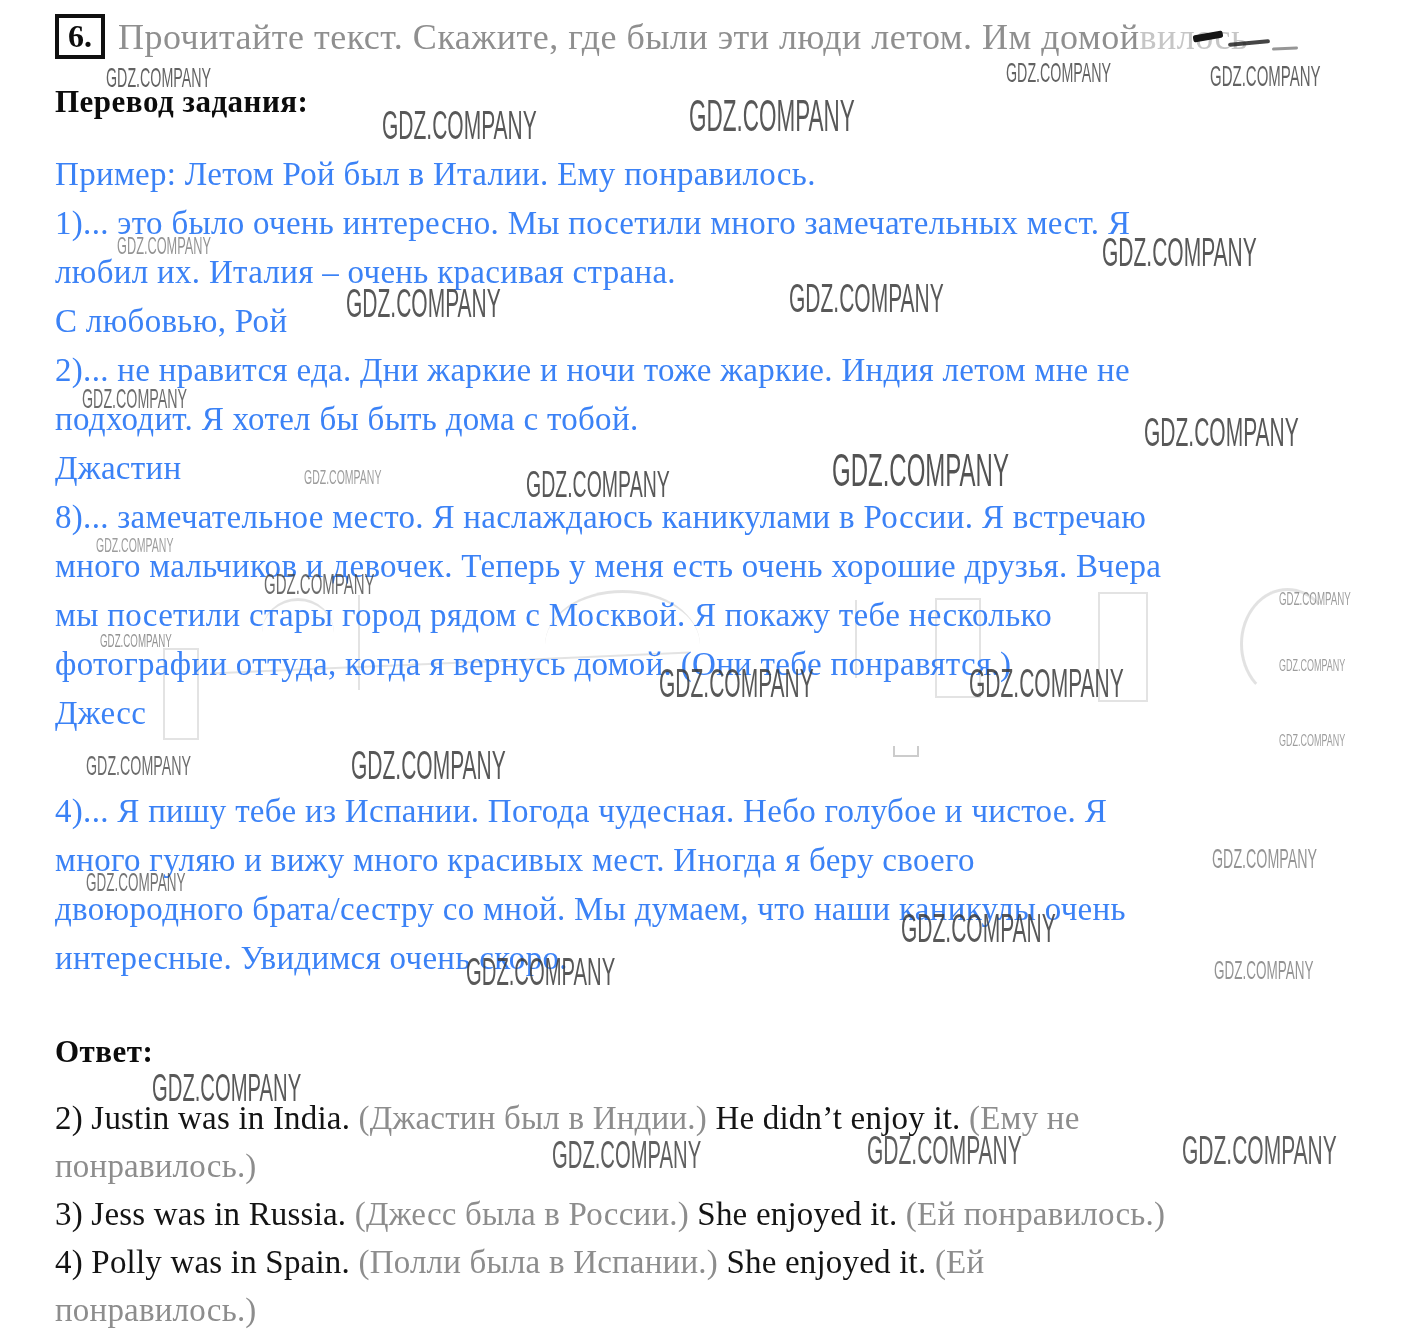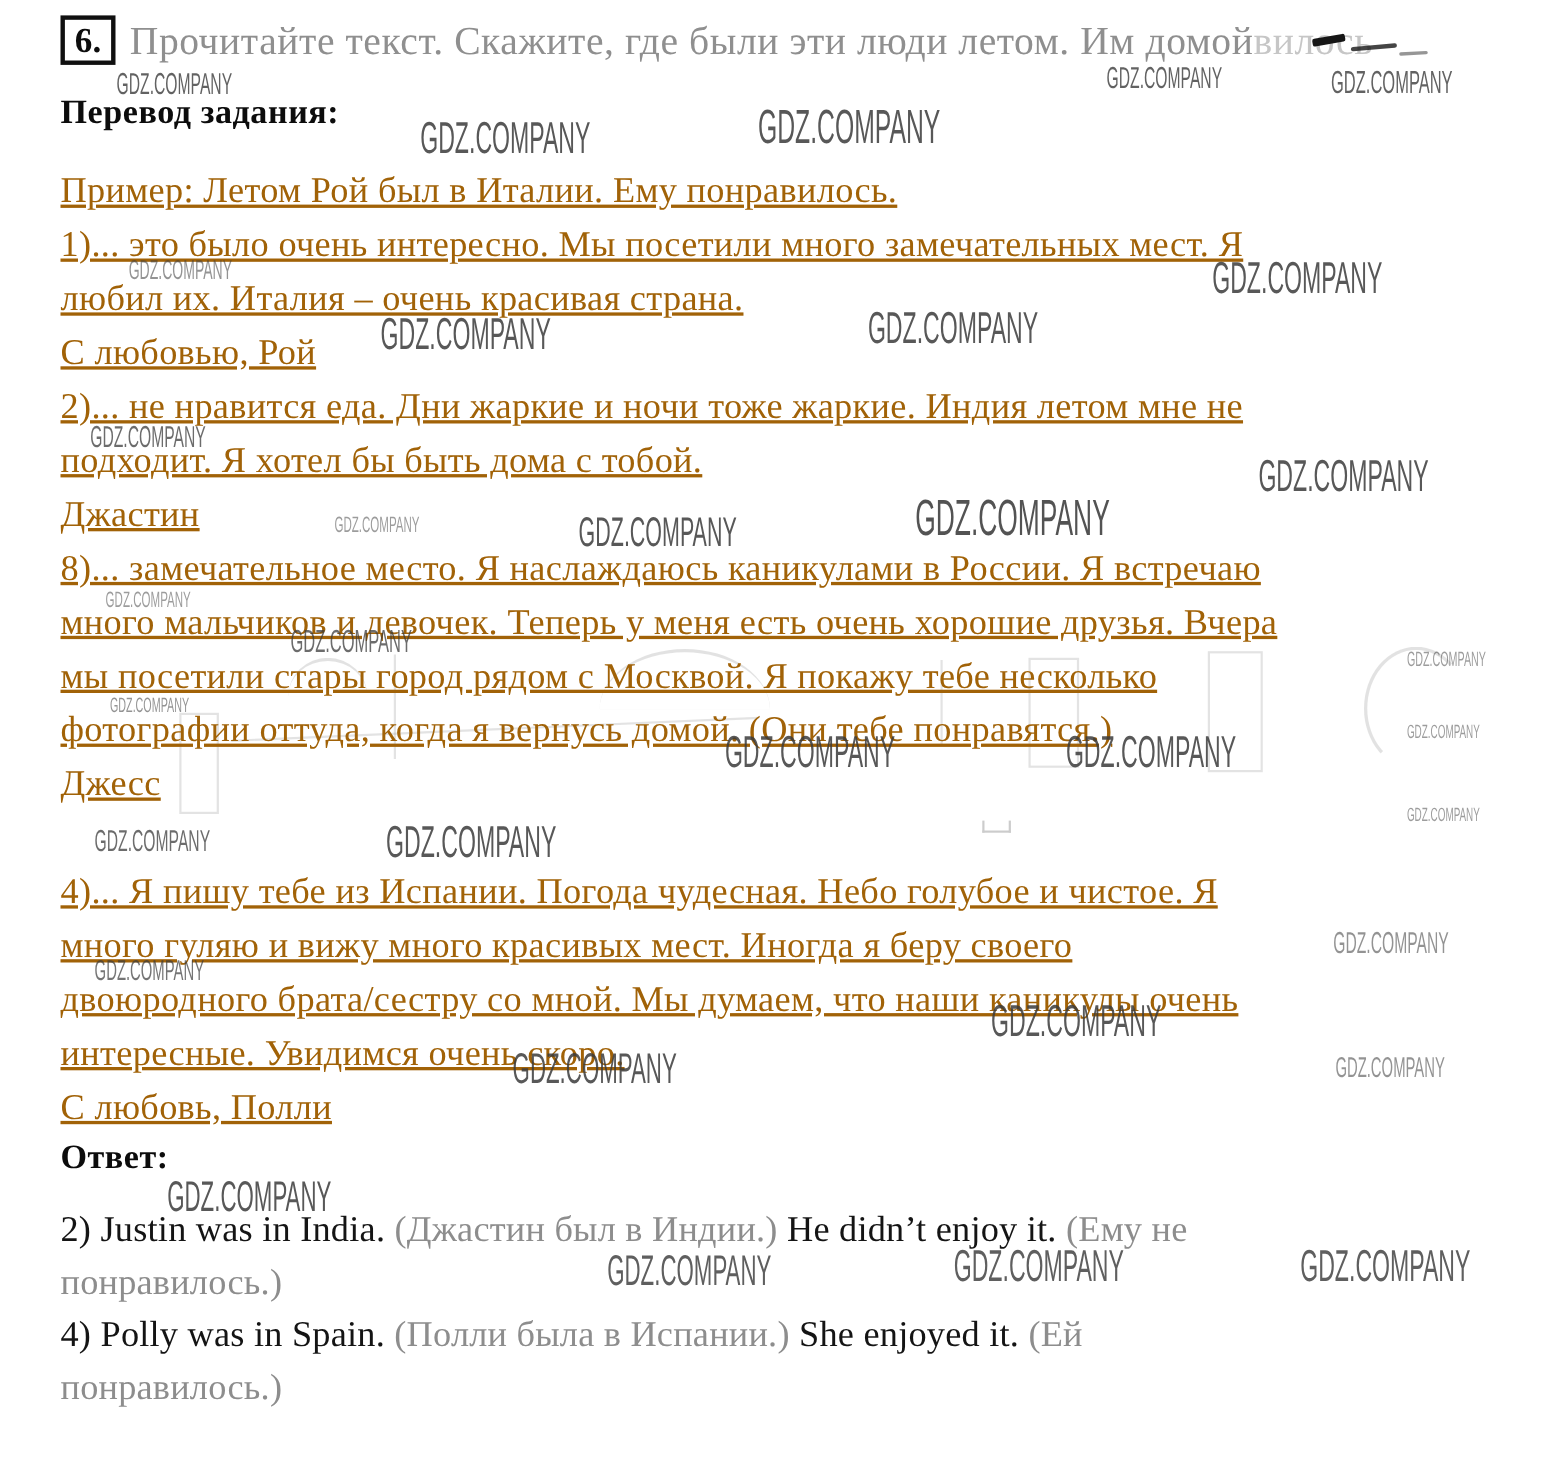--- a/index.html
+++ b/index.html
@@ -27,21 +27,21 @@
     position:absolute;left:55px;white-space:nowrap;
     font-weight:bold;font-size:31px;color:#0c0c0c;letter-spacing:.5px;
   }
   .h-translation{top:84px;}
   .h-answer{top:1034px;}
 
   
   .tlines{position:absolute;left:55px;top:150px;}
   .tline{
     white-space:nowrap;font-size:33px;line-height:49px;min-height:49px;
-    color:#a16207;letter-spacing:.3px;text-decoration:underline;
+    color:#3b82f6;letter-spacing:.3px;
   }
   .alines{position:absolute;left:55px;top:1094px;}
   .aline{white-space:nowrap;font-size:33px;line-height:48px;min-height:48px;letter-spacing:.2px;}
   .seg-dark{color:#141414;}
   .seg-gray{color:#8d8d8d;}
 
   
   .wm-layer{position:absolute;left:0;top:0;width:100%;height:100%;pointer-events:none;margin-left:24px;}
   .wm{
     position:absolute;font-family:"Liberation Sans", sans-serif;color:#3c3c3c;
@@ -94,27 +94,27 @@
       <div class="tline">8)... замечательное место. Я наслаждаюсь каникулами в России. Я встречаю</div>
       <div class="tline">много мальчиков и девочек. Теперь у меня есть очень хорошие друзья. Вчера</div>
       <div class="tline">мы посетили стары город рядом с Москвой. Я покажу тебе несколько</div>
       <div class="tline">фотографии оттуда, когда я вернусь домой. (Они тебе понравятся.)</div>
       <div class="tline">Джесс</div>
       <div class="tline"></div>
       <div class="tline">4)... Я пишу тебе из Испании. Погода чудесная. Небо голубое и чистое. Я</div>
       <div class="tline">много гуляю и вижу много красивых мест. Иногда я беру своего</div>
       <div class="tline">двоюродного брата/сестру со мной. Мы думаем, что наши каникулы очень</div>
       <div class="tline">интересные. Увидимся очень скоро.</div>
-      <div class="tline">С любовь, Полли</div>
     </div>
 
   <div class="section-heading h-answer">Ответ:</div>
   <div class="alines">
       <div class="aline"><span class="seg-dark">2) Justin was in India. </span><span class="seg-gray">(Джастин был в Индии.) </span><span class="seg-dark">He didn’t enjoy it. </span><span class="seg-gray">(Ему не</span></div>
       <div class="aline"><span class="seg-gray">понравилось.)</span></div>
+      <div class="aline"><span class="seg-dark">3) Jess was in Russia. </span><span class="seg-gray">(Джесс была в России.) </span><span class="seg-dark">She enjoyed it. </span><span class="seg-gray">(Ей понравилось.)</span></div>
       <div class="aline"><span class="seg-dark">4) Polly was in Spain. </span><span class="seg-gray">(Полли была в Испании.) </span><span class="seg-dark">She enjoyed it. </span><span class="seg-gray">(Ей</span></div>
       <div class="aline"><span class="seg-gray">понравилось.)</span></div>
     </div>
 
   <div class="wm-layer">
       <span class="wm" style="left: 82px; top: 62px; font-size: 19px; opacity: 0.8;">GDZ.COMPANY</span>
       <span class="wm" style="left: 358px; top: 103px; font-size: 28px; opacity: 0.85;">GDZ.COMPANY</span>
       <span class="wm" style="left: 665px; top: 92px; font-size: 30px; opacity: 0.85;">GDZ.COMPANY</span>
       <span class="wm" style="left: 982px; top: 57px; font-size: 19px; opacity: 0.8;">GDZ.COMPANY</span>
       <span class="wm" style="left: 1186px; top: 60px; font-size: 20px; opacity: 0.8;">GDZ.COMPANY</span>

